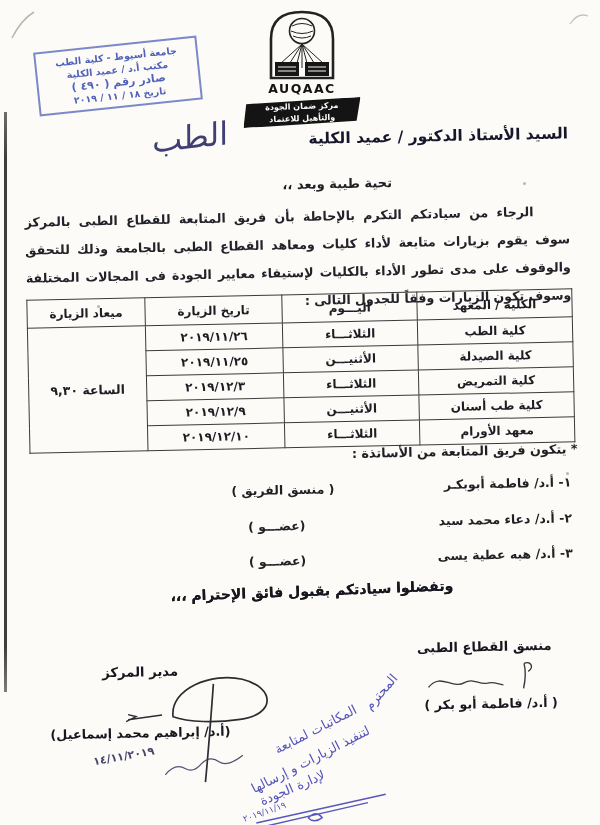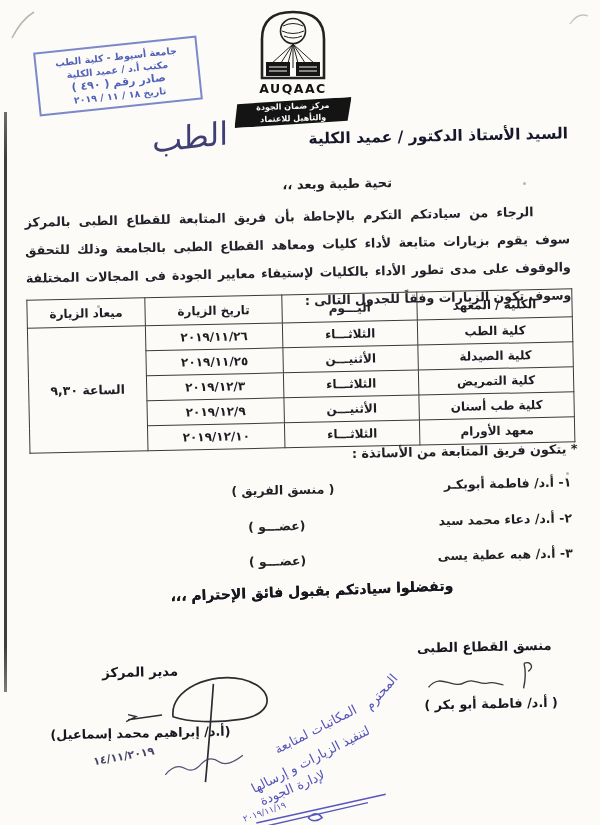--- a/index.html
+++ b/index.html
@@ -6,21 +6,21 @@
   body{width:600px;height:825px;background:#e8e8e4;font-family:"DejaVu Sans",sans-serif;}
   .page{position:relative;width:600px;height:825px;background:#fcfbf7;overflow:hidden;direction:rtl;color:#1f1f24;}
   .abs{position:absolute;}
   
   .edge-line{left:4px;top:112px;width:3px;height:580px;background:linear-gradient(#555,#1c1c1c 8%,#1c1c1c 92%,#666);opacity:.85;}
   .speck{width:3px;height:3px;border-radius:50%;background:#b9b6ae;}
   
   .stamp{left:36px;top:44px;width:148px;padding:4px 6px;border:2px solid rgba(62,82,180,.75);transform:rotate(-6deg);color:#3e52b4;font-size:9.5px;line-height:13px;text-align:center;font-weight:700;opacity:.9;}
   .stamp .big{font-size:11px;}
   
-  .emblem-wrap{left:231px;top:6px;width:124px;text-align:center;}
+  .emblem-wrap{left:240px;top:6px;width:124px;text-align:center;}
   .acronym{font-size:12.5px;font-weight:700;letter-spacing:1.5px;color:#141414;margin-top:1px;}
   .ribbon{margin:3px auto 0;width:118px;height:27px;background:#141414;color:#fdfdfd;font-size:8px;font-weight:700;line-height:12px;display:flex;flex-direction:column;justify-content:center;clip-path:polygon(3% 12%,100% 0,96% 88%,0 100%);transform:rotate(-2deg);}
   
   #content{position:absolute;inset:0;transform:rotate(-1.2deg);transform-origin:50% 40%;}
   .title{top:130px;right:28px;font-size:15.5px;font-weight:700;color:#17172c;}
   .hand-faculty{left:156px;top:116px;font-size:32px;color:#2b2b66;transform:rotate(-5deg) skewX(-6deg);opacity:.9;}
   .salutation{top:177px;right:205px;font-size:13px;font-weight:700;}
   .body-par{top:203px;right:28px;width:545px;font-size:12.6px;font-weight:700;line-height:28px;text-align:justify;text-indent:36px;color:#22222a;}
   
   table.visits{position:absolute;top:294px;right:27px;width:546px;border-collapse:collapse;font-size:12px;font-weight:700;color:#1d1d24;}

